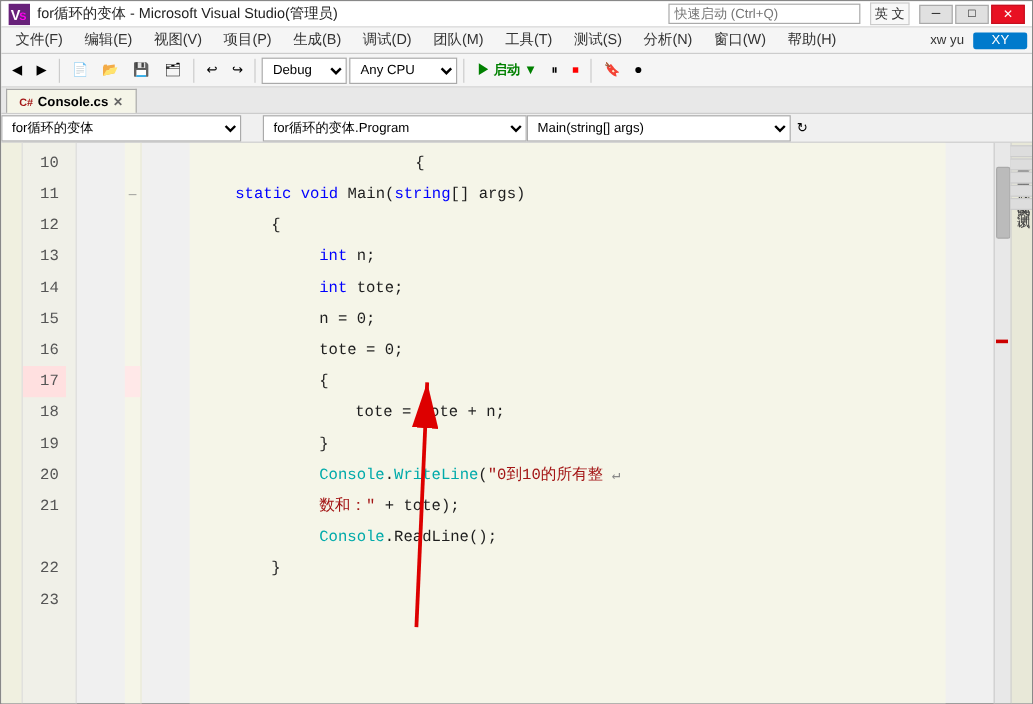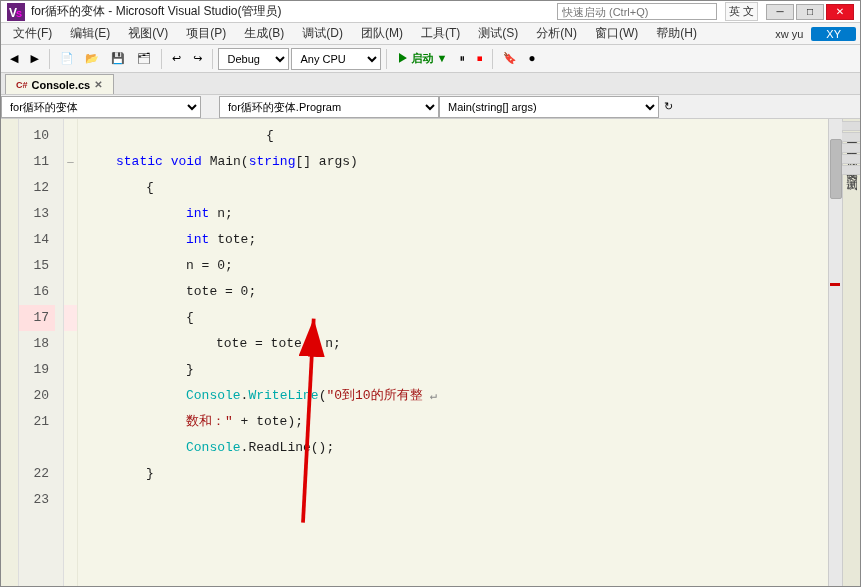--- a/index.html
+++ b/index.html
@@ -343,21 +343,21 @@
     <select class="nav-dropdown" style="max-width:220px;">
       <option>Main(string[] args)</option>
     </select>
     <button class="tb-btn" style="width:24px;">↻</button>
   </div>
 
   <div style="display:flex;height:calc(587px - 22px - 22px - 28px - 22px - 24px);position:relative;">
 
     <div style="width:18px;background:#f0f0e0;border-right:1px solid #ddd;flex-shrink:0;"></div>
 
-    <div class="code-container" style="flex:1;position:relative;">
+    <div class="code-container" style="flex:1;position:relative;gap:40px;">
 
       <div class="line-numbers">
         <div class="line-number">10</div>
         <div class="line-number">11</div>
         <div class="line-number">12</div>
         <div class="line-number">13</div>
         <div class="line-number">14</div>
         <div class="line-number">15</div>
         <div class="line-number">16</div>
         <div class="line-number" style="background:#ffe0e0;">17</div>

